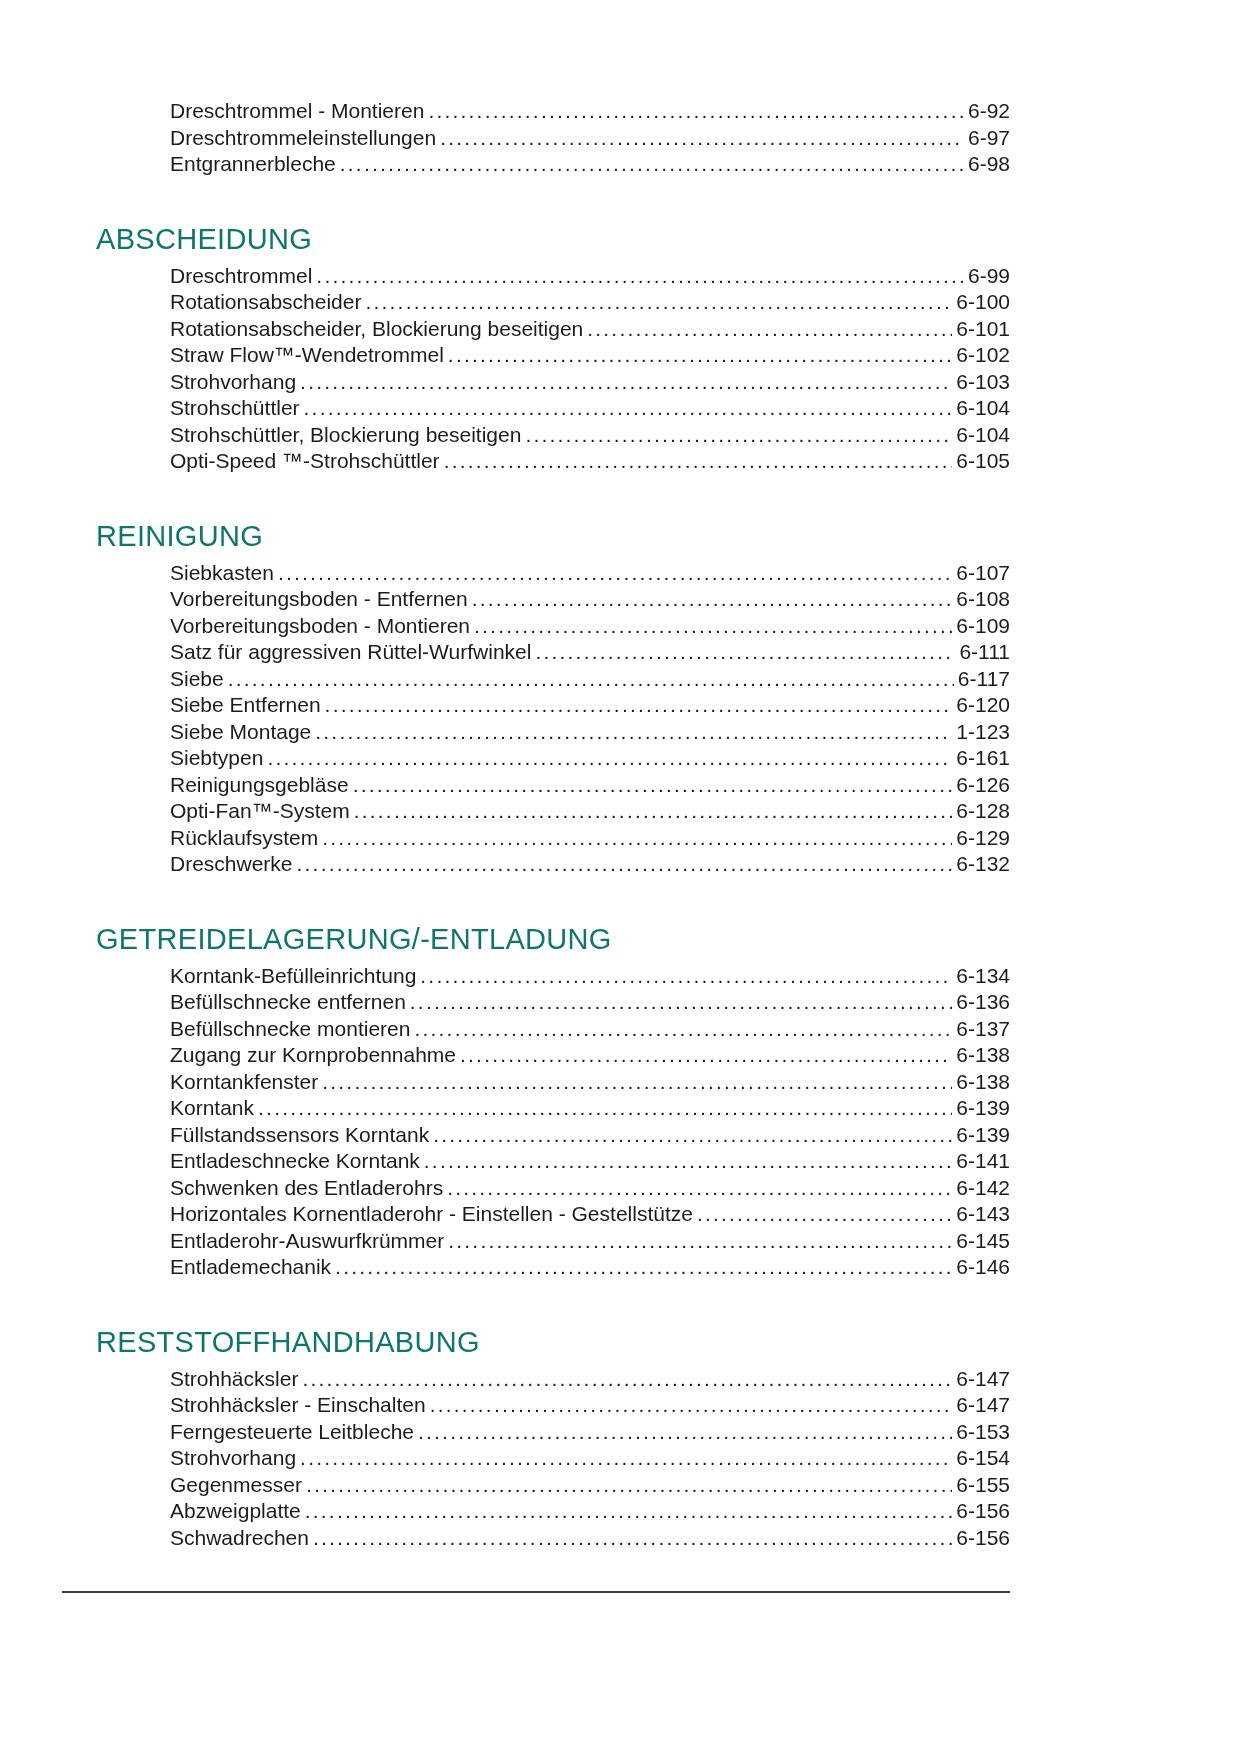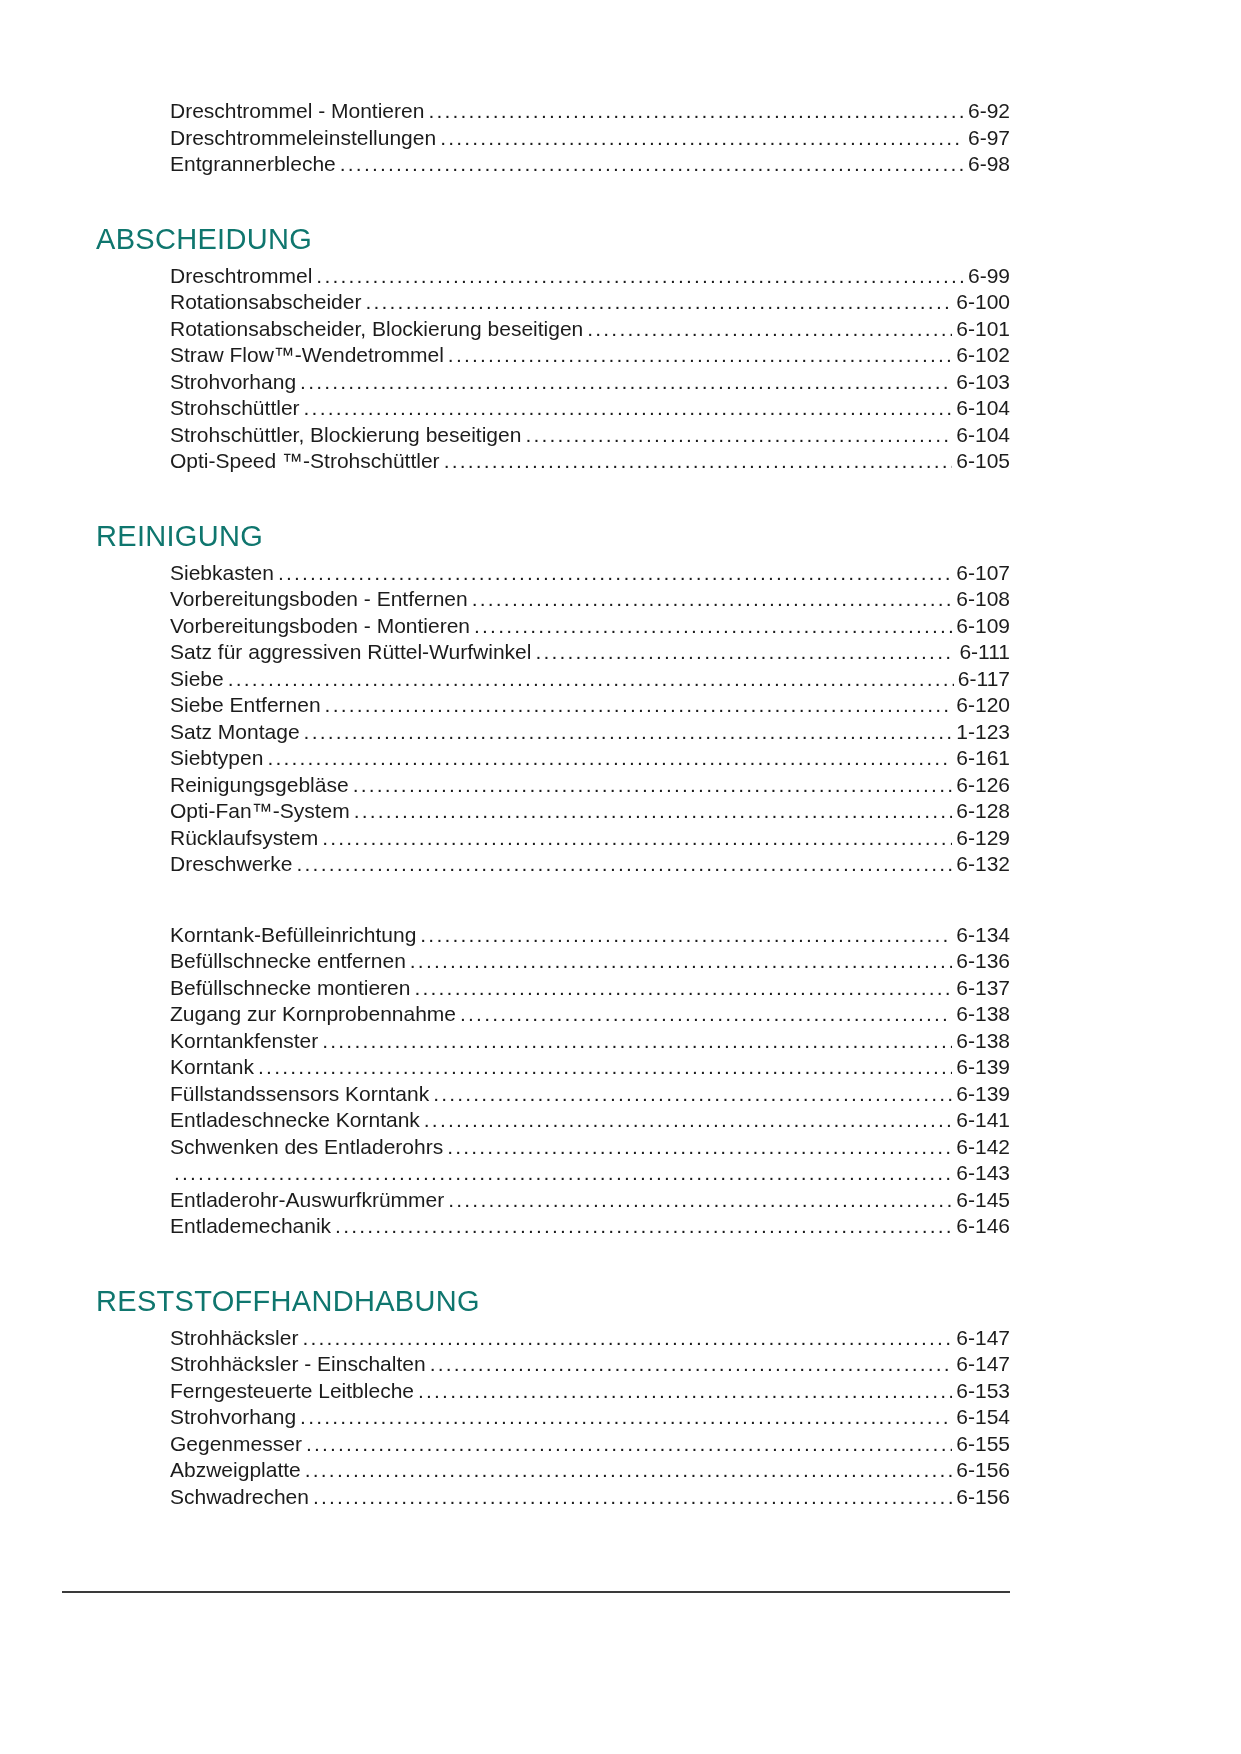--- a/index.html
+++ b/index.html
@@ -177,21 +177,21 @@
             <span class="toc-label">Siebe</span>
             <span class="toc-dots">................................................................................................................................................................................................................................................</span>
             <span class="toc-page">6-117</span>
           </div>
           <div class="toc-row">
             <span class="toc-label">Siebe Entfernen</span>
             <span class="toc-dots">................................................................................................................................................................................................................................................</span>
             <span class="toc-page">6-120</span>
           </div>
           <div class="toc-row">
-            <span class="toc-label">Satz Montage</span>
+            <span class="toc-label">Siebe Montage</span>
             <span class="toc-dots">................................................................................................................................................................................................................................................</span>
             <span class="toc-page">1-123</span>
           </div>
           <div class="toc-row">
             <span class="toc-label">Siebtypen</span>
             <span class="toc-dots">................................................................................................................................................................................................................................................</span>
             <span class="toc-page">6-161</span>
           </div>
           <div class="toc-row">
             <span class="toc-label">Reinigungsgebläse</span>
@@ -209,20 +209,21 @@
             <span class="toc-page">6-129</span>
           </div>
           <div class="toc-row">
             <span class="toc-label">Dreschwerke</span>
             <span class="toc-dots">................................................................................................................................................................................................................................................</span>
             <span class="toc-page">6-132</span>
           </div>
         </div>
       </section>
       <section class="toc-section">
+        <h2 class="section-title">GETREIDELAGERUNG/-ENTLADUNG</h2>
         <div class="toc-entries">
           <div class="toc-row">
             <span class="toc-label">Korntank-Befülleinrichtung</span>
             <span class="toc-dots">................................................................................................................................................................................................................................................</span>
             <span class="toc-page">6-134</span>
           </div>
           <div class="toc-row">
             <span class="toc-label">Befüllschnecke entfernen</span>
             <span class="toc-dots">................................................................................................................................................................................................................................................</span>
             <span class="toc-page">6-136</span>
@@ -256,20 +257,21 @@
             <span class="toc-label">Entladeschnecke Korntank</span>
             <span class="toc-dots">................................................................................................................................................................................................................................................</span>
             <span class="toc-page">6-141</span>
           </div>
           <div class="toc-row">
             <span class="toc-label">Schwenken des Entladerohrs</span>
             <span class="toc-dots">................................................................................................................................................................................................................................................</span>
             <span class="toc-page">6-142</span>
           </div>
           <div class="toc-row">
+            <span class="toc-label">Horizontales Kornentladerohr - Einstellen - Gestellstütze</span>
             <span class="toc-dots">................................................................................................................................................................................................................................................</span>
             <span class="toc-page">6-143</span>
           </div>
           <div class="toc-row">
             <span class="toc-label">Entladerohr-Auswurfkrümmer</span>
             <span class="toc-dots">................................................................................................................................................................................................................................................</span>
             <span class="toc-page">6-145</span>
           </div>
           <div class="toc-row">
             <span class="toc-label">Entlademechanik</span>

